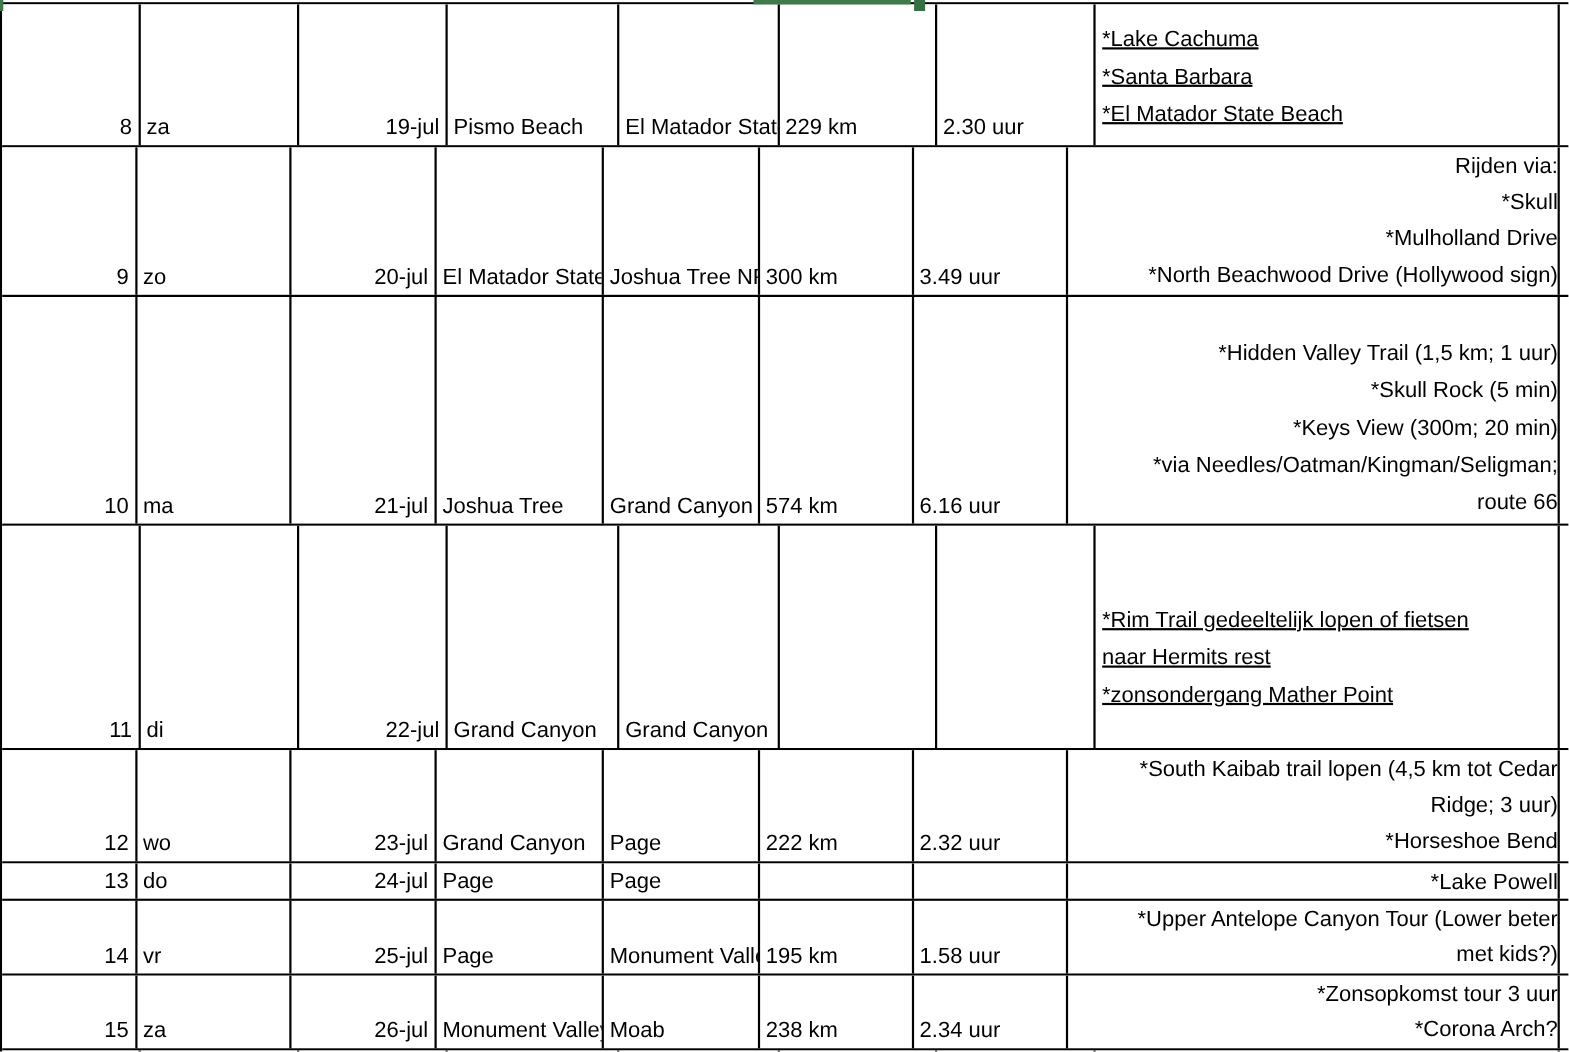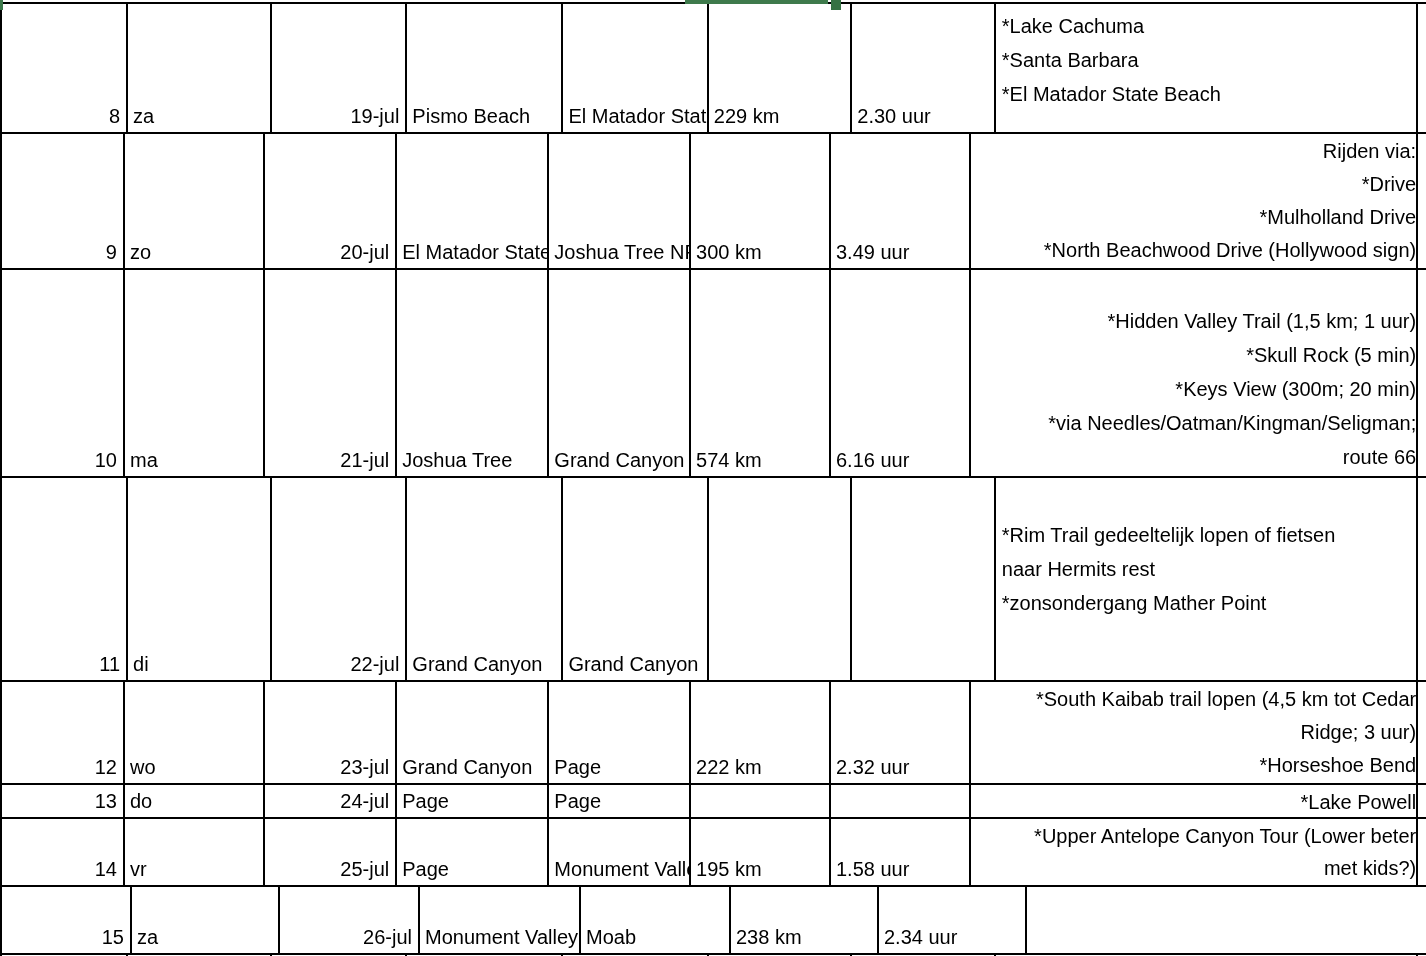--- a/index.html
+++ b/index.html
@@ -38,21 +38,21 @@
   .w-uur{width:148px} .w-notes{width:436px} .w-sliver{width:8px; border-right:none;}
 
   .ar { justify-content:flex-end; padding-left:0; padding-right:6px; }
 
   .c-notes {
     display:flex; flex-direction:column;
     padding:0 0 2px 6px;
     white-space:normal;
   }
   .notes-bottom { justify-content:flex-end;margin-left:36px; }
-  .notes-top { justify-content:flex-start; align-items:stretch; }
+  .notes-top { justify-content:center; align-items:stretch;text-decoration:underline; }
   .pt-5  { padding-top:5px; }
   .pt-44 { padding-top:40px; }
   .note-line { line-height:34px; white-space:nowrap; overflow:hidden; }
 
   
   .sel-bar    { position:absolute; left:685px; top:0; width:143px; height:4px;  background:#3E7A4C; z-index:5; }
   .sel-handle { position:absolute; left:831px; top:0; width:10px;  height:10px; background:#357143; z-index:5; }
   .sel-speck  { position:absolute; left:0px;   top:0; width:3px;   height:10px; background:#3E7A4C; z-index:5; }
 </style>
 </head>
@@ -83,21 +83,21 @@
   <div class="row rh-136">
     <div class="cell w-num ar">9</div>
     <div class="cell w-day">zo</div>
     <div class="cell w-date ar">20-jul</div>
     <div class="cell w-from">El Matador State Beach</div>
     <div class="cell w-to">Joshua Tree NP</div>
     <div class="cell w-km">300 km</div>
     <div class="cell w-uur">3.49 uur</div>
     <div class="cell w-notes c-notes notes-bottom">
       <div class="note-line">Rijden via:</div>
-      <div class="note-line">*Drive</div>
+      <div class="note-line">*Skull</div>
       <div class="note-line">*Mulholland Drive</div>
       <div class="note-line">*North Beachwood Drive (Hollywood sign)</div>
     </div>
     <div class="cell w-sliver"></div>
   </div>
 
   <div class="row rh-208">
     <div class="cell w-num ar">10</div>
     <div class="cell w-day">ma</div>
     <div class="cell w-date ar">21-jul</div>
@@ -177,20 +177,24 @@
   </div>
 
   <div class="row rh-68">
     <div class="cell w-num ar">15</div>
     <div class="cell w-day">za</div>
     <div class="cell w-date ar">26-jul</div>
     <div class="cell w-from">Monument Valley</div>
     <div class="cell w-to">Moab</div>
     <div class="cell w-km">238 km</div>
     <div class="cell w-uur">2.34 uur</div>
+    <div class="cell w-notes c-notes notes-bottom">
+      <div class="note-line">*Zonsopkomst tour 3 uur</div>
+      <div class="note-line">*Corona Arch?</div>
+    </div>
     <div class="cell w-sliver"></div>
   </div>
 
   <div class="row partial">
     <div class="cell w-num"></div>
     <div class="cell w-day"></div>
     <div class="cell w-date"></div>
     <div class="cell w-from"></div>
     <div class="cell w-to"></div>
     <div class="cell w-km"></div>

